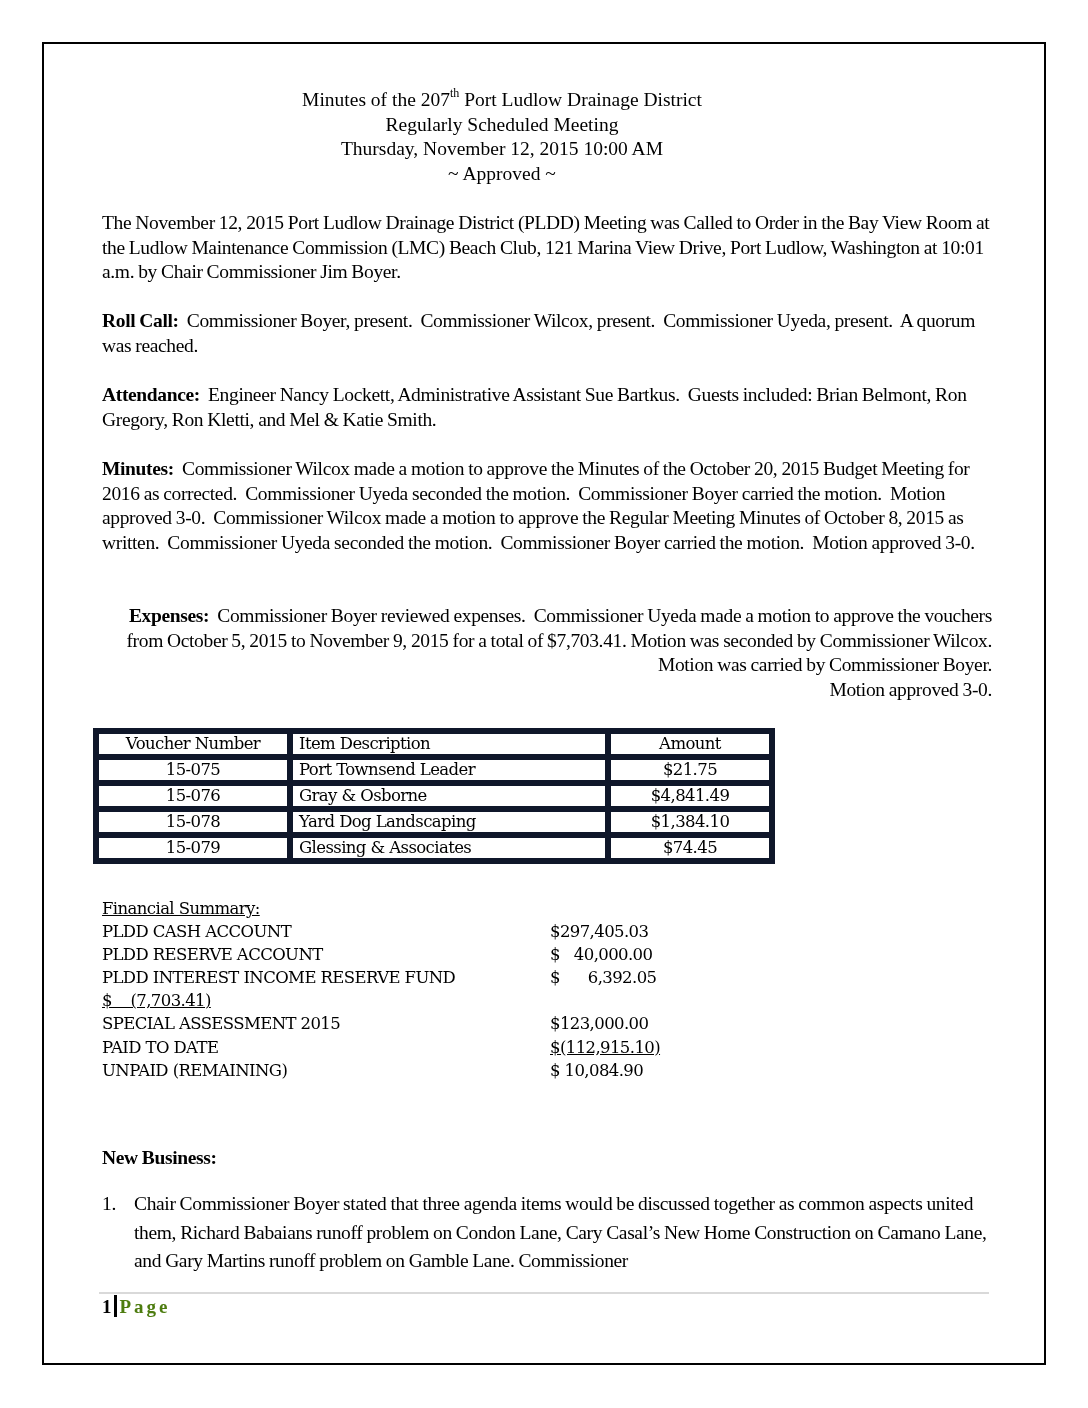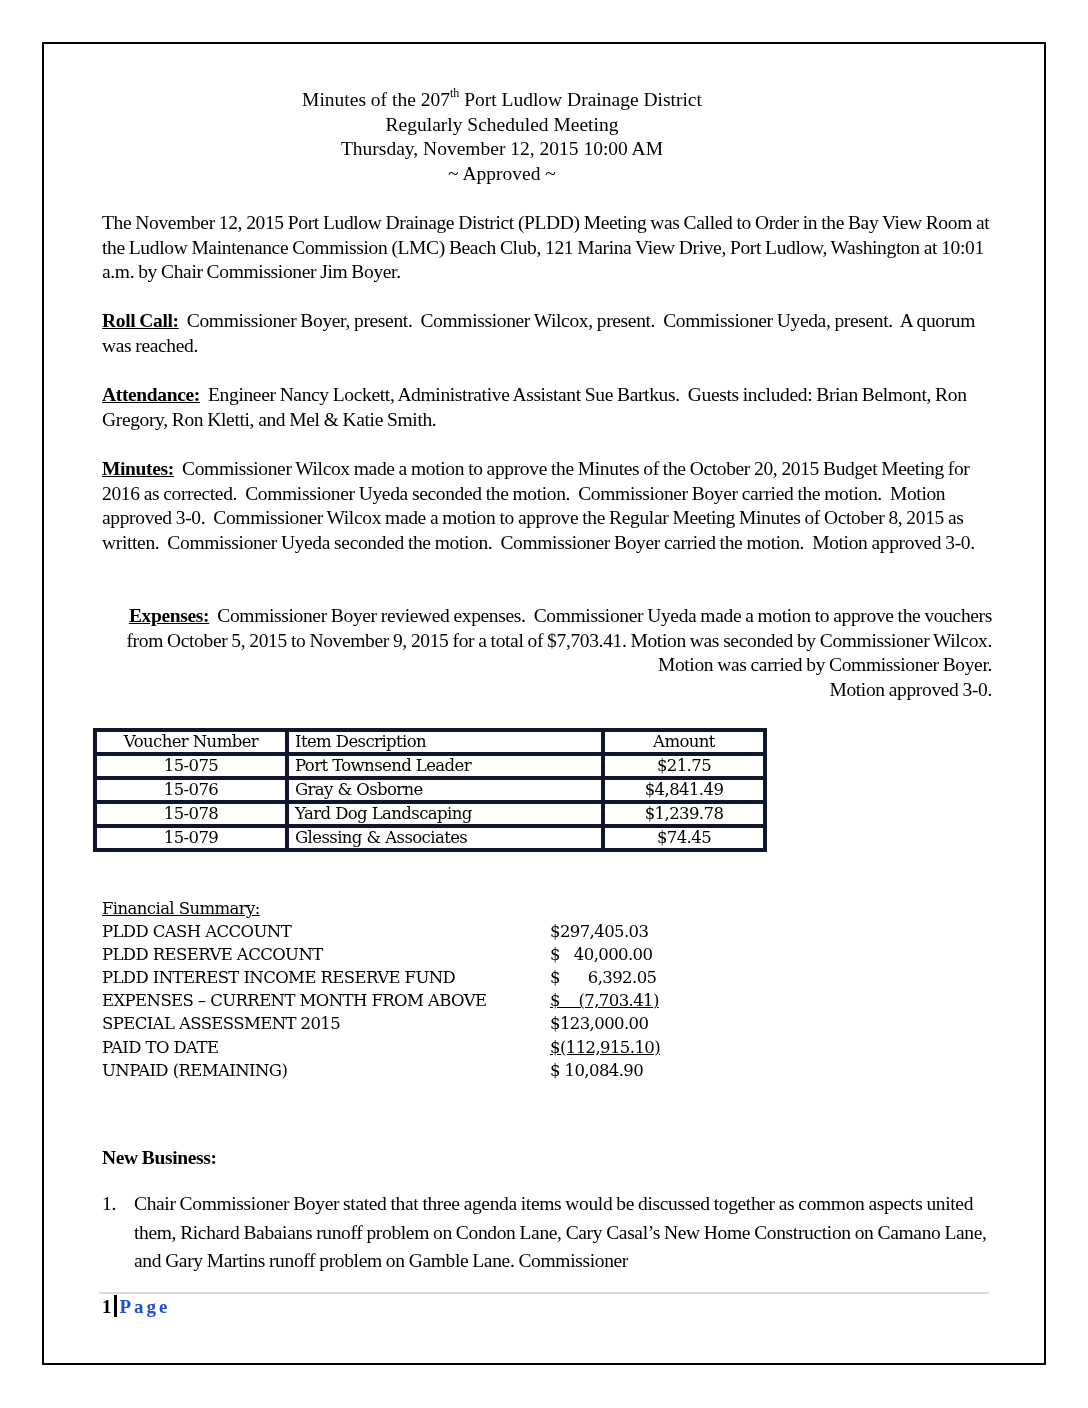--- a/index.html
+++ b/index.html
@@ -5,25 +5,25 @@
     html, body { margin: 0; padding: 0; background: #ffffff; }
     body { width: 1088px; height: 1408px; position: relative; overflow: hidden;
            font-family: "Liberation Serif", "DejaVu Serif", serif; color: #000; }
     .frame { position: absolute; left: 42px; top: 42px; width: 1000px; height: 1319px;
              border: 2px solid #000; box-sizing: content-box; }
     .title-block { position: absolute; left: 0; top: 88px; width: 1004px; text-align: center;
                    font-size: 19.5px; line-height: 24.5px; }
     .title-block sup { font-size: 12px; line-height: 0; position: relative; top: -2px; }
     .para { position: absolute; left: 102px; width: 890px; font-size: 19.5px; line-height: 24.5px;
             letter-spacing: -0.35px; word-spacing: -0.5px; }
-    .para b { font-weight: bold; text-decoration: underline; }
+    .para b { font-weight: bold; }
     .vtable { position: absolute; left: 93px; top: 728px; border-collapse: collapse;
               font-family: "DejaVu Serif", "Liberation Serif", serif; font-size: 16.5px;
               letter-spacing: -0.6px; }
-    .vtable td, .vtable th { border: 4px solid #0f172a; height: 20px; padding: 0 6px; line-height: 20px;
+    .vtable td, .vtable th { border: 6px solid #0f172a; height: 20px; padding: 0 6px; line-height: 20px;
                              font-weight: normal; white-space: nowrap; }
     .vtable .c1 { width: 176px; text-align: center; }
     .vtable .c2 { width: 300px; text-align: left; }
     .vtable .c3 { width: 146px; text-align: center; }
     .fin { position: absolute; left: 102px; top: 897px; width: 600px;
            font-family: "DejaVu Serif", "Liberation Serif", serif; font-size: 16.5px;
            line-height: 23.1px; letter-spacing: -0.6px; }
     .fin .head { text-decoration: underline; }
     .fin .row { display: flex; white-space: pre; }
     .fin .lbl { width: 448px; }
@@ -31,21 +31,21 @@
     .fin .u { text-decoration: underline; }
     .list { position: absolute; left: 102px; top: 1190px; width: 890px; font-size: 19.5px;
             line-height: 28.5px; letter-spacing: -0.35px; word-spacing: -0.5px; }
     .list .num { position: absolute; left: 0; top: 0; }
     .list .txt { margin-left: 32px; }
     .footer-rule { position: absolute; left: 99px; top: 1292px; width: 890px; height: 2px; background: #d9d9d9; }
     .footer { position: absolute; left: 102px; top: 1295px; font-size: 19px; line-height: 24px;
               font-family: "Liberation Serif", "DejaVu Serif", serif; }
     .footer .pnum { font-weight: bold; }
     .footer .bar { display: inline-block; width: 3px; height: 22px; background: #000; vertical-align: -4px; margin: 0 3px 0 2px; }
-    .footer .plabel { color: #1d4ed8; font-weight: bold; letter-spacing: 3px; }
+    .footer .plabel { color: #4d7c0f; font-weight: bold; letter-spacing: 3px; }
   </style>
 </head>
 <body>
 
 <div class="frame"></div>
 
 <div class="title-block">
   <div><span>Minutes of the 207</span><sup>th</sup><span> Port Ludlow Drainage District</span></div>
   <div>Regularly Scheduled Meeting</div>
   <div>Thursday, November 12, 2015 10:00 AM</div>
@@ -77,36 +77,36 @@
       <td class="c3">$21.75</td>
     </tr>
     <tr>
       <td class="c1">15-076</td>
       <td class="c2">Gray &amp; Osborne</td>
       <td class="c3">$4,841.49</td>
     </tr>
     <tr>
       <td class="c1">15-078</td>
       <td class="c2">Yard Dog Landscaping</td>
-      <td class="c3">$1,239.78</td>
+      <td class="c3">$1,384.10</td>
     </tr>
     <tr>
       <td class="c1">15-079</td>
       <td class="c2">Glessing &amp; Associates</td>
       <td class="c3">$74.45</td>
     </tr>
   </tbody>
 </table>
 
 <div class="fin">
   <div class="head">Financial Summary:</div>
   <div class="row"><span class="lbl">PLDD CASH ACCOUNT</span><span class="val">$297,405.03</span></div>
   <div class="row"><span class="lbl">PLDD RESERVE ACCOUNT</span><span class="val">$   40,000.00</span></div>
   <div class="row"><span class="lbl">PLDD INTEREST INCOME RESERVE FUND</span><span class="val">$      6,392.05</span></div>
-  <div class="row"><span class="lbl">EXPENSES – CURRENT MONTH FROM ABOVE</span><span class="val u">$    (7,703.41)</span></div>
+  <div class="row"><span class="val u">$    (7,703.41)</span></div>
   <div class="row"><span class="lbl">SPECIAL ASSESSMENT 2015</span><span class="val">$123,000.00</span></div>
   <div class="row"><span class="lbl">PAID TO DATE</span><span class="val u">$(112,915.10)</span></div>
   <div class="row"><span class="lbl">UNPAID (REMAINING)</span><span class="val">$ 10,084.90</span></div>
 </div>
 
 <div class="para" style="top:1146px; font-weight:bold;">New Business:</div>
 
 <div class="list">
   <div style="position:relative;">
     <span class="num">1.</span>

